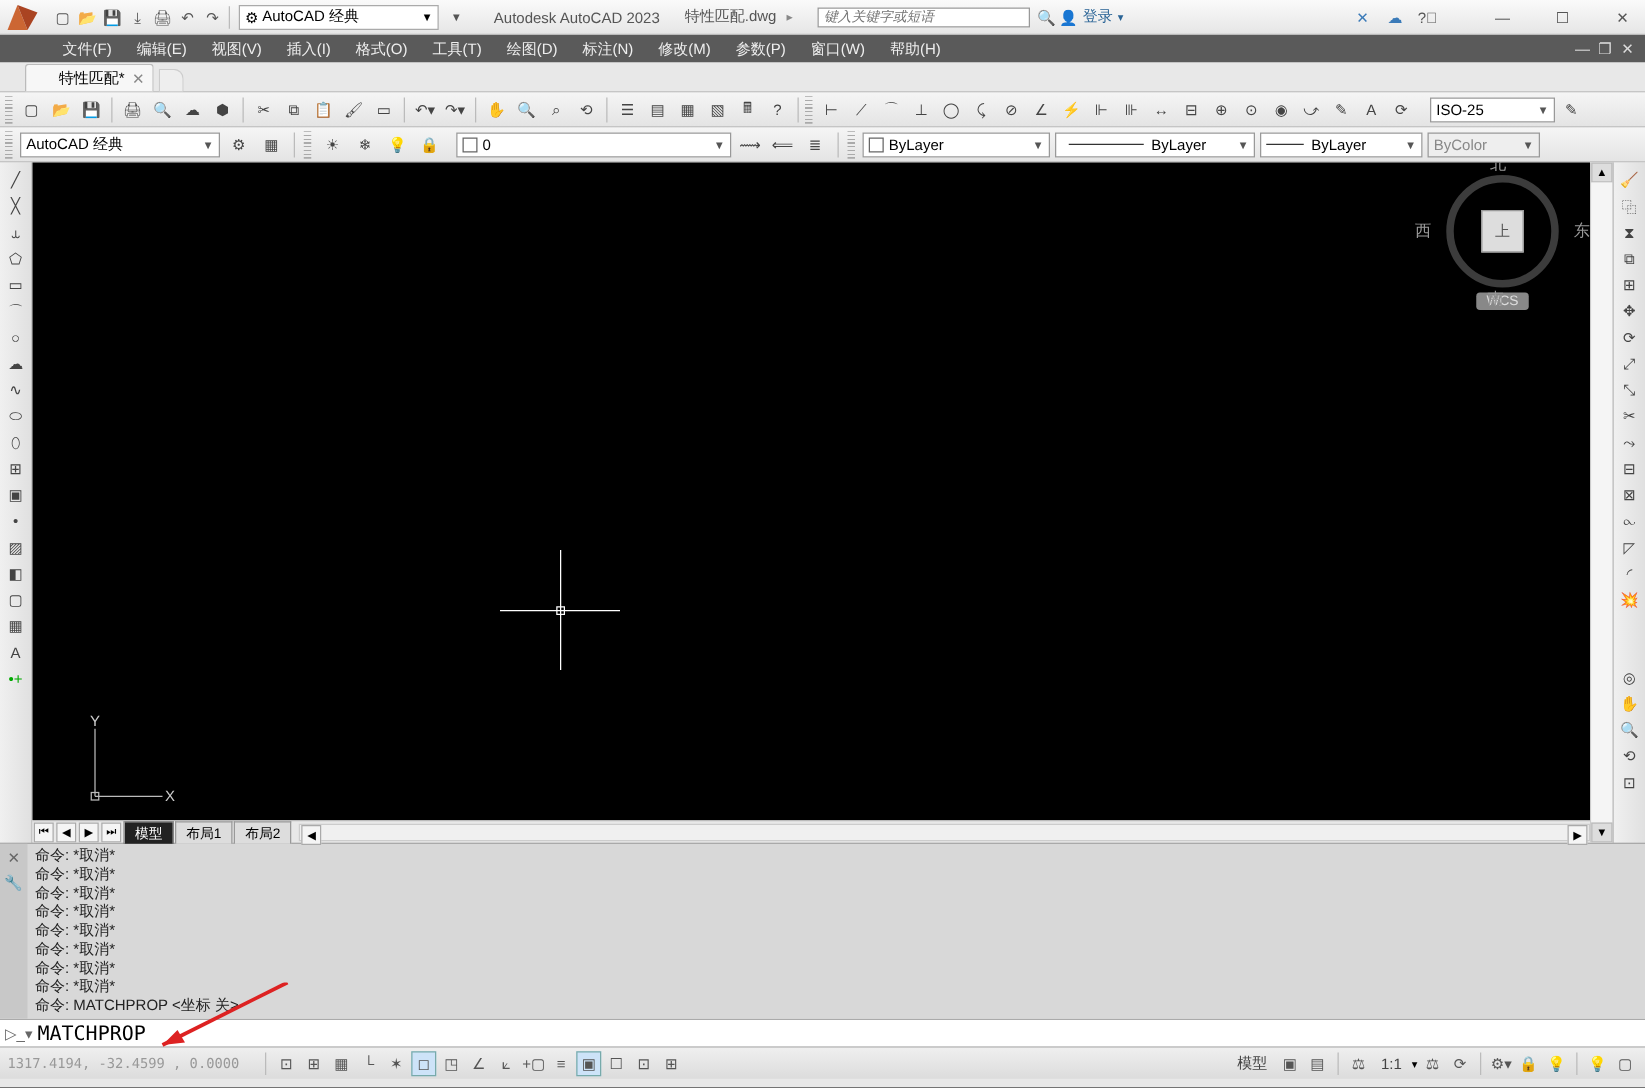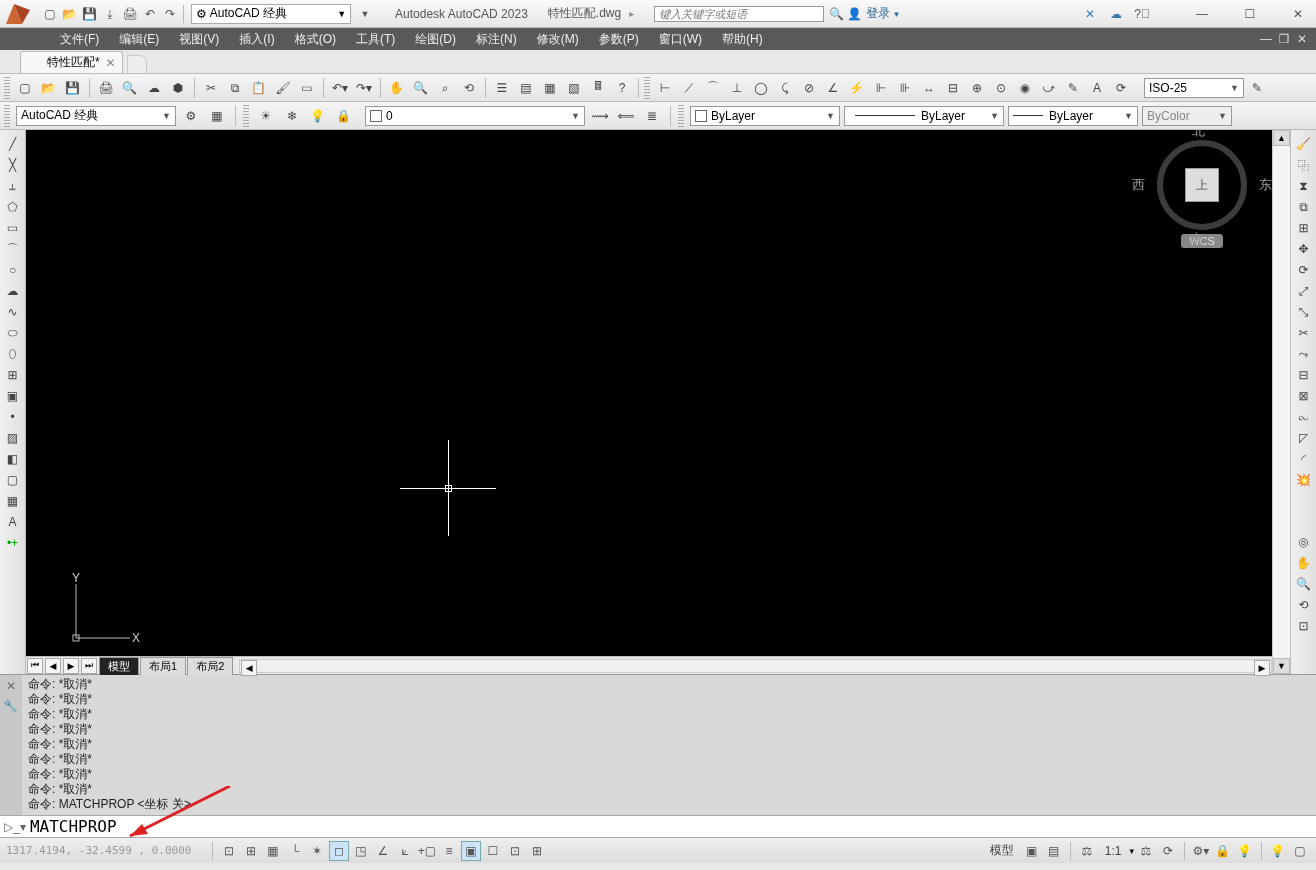--- a/index.html
+++ b/index.html
@@ -12,21 +12,21 @@
 .workspace-dd { display: flex; align-items: center; border: 1px solid #aaa; height: 20px; padding: 0 4px; background: #fff; margin: 0 4px; }
 .workspace-dd .gear { margin-right: 3px; }
 .title-text { margin-left: 20px; color: #555; }
 .filename { margin-left: 20px; color: #555; text-align: right; }
 .search-box { margin-left: 20px; border: 1px solid #999; background: #fff; height: 16px; width: 170px; display: flex; align-items: center; padding: 0 4px; }
 .search-box input { border: none; outline: none; font-style: italic; color: #888; width: 100%; font-size: 11px; }
 .title-right { margin-left: auto; display: flex; align-items: center; gap: 6px; padding-right: 4px; }
 .login-btn { display: flex; align-items: center; gap: 4px; color: #2a6496; cursor: pointer; }
 .win-btns { display: flex; gap: 20px; margin-left: 30px; }
 .win-btn { width: 28px; height: 20px; display: flex; align-items: center; justify-content: center; color: #555; cursor: pointer; }
-.menubar { height: 22px; background: #5a5a5a; display: flex; align-items: center; padding-left: 50px; }
+.menubar { height: 22px; background: #5a5a5a; display: flex; align-items: center; padding-left: 40px; }
 .menu-item { color: #eee; padding: 0 10px; cursor: pointer; font-size: 12px; }
 .mdi-btns { margin-left: auto; display: flex; padding-right: 6px; gap: 2px; }
 .mdi-btn { width: 16px; height: 14px; color: #ddd; cursor: pointer; display:flex;align-items:center;justify-content:center;}
 .tabbar { height: 24px; background: #e8e8e8; display: flex; align-items: flex-end; padding-left: 20px; border-bottom: 1px solid #bbb; }
 .file-tab { background: #f7f7f7; border: 1px solid #bbb; border-bottom: none; padding: 2px 22px 2px 26px; position: relative; border-radius: 3px 3px 0 0; display:flex;align-items:center;gap:6px;}
 .file-tab .close { position: absolute; right: 6px; color: #888; cursor: pointer; }
 .new-tab { width: 20px; height: 18px; border: 1px solid #ccc; border-bottom:none; margin-left: 4px; background: #eee; border-radius: 0 8px 0 0; }
 .toolbar-row { height: 28px; background: linear-gradient(#f5f5f5,#e4e4e4); border-bottom: 1px solid #bbb; display: flex; align-items: center; padding: 0 4px; gap: 2px; }
 .tb-btn { width: 22px; height: 22px; display: flex; align-items: center; justify-content: center; color: #444; cursor: pointer; border: 1px solid transparent; }
 .tb-sep { width: 1px; height: 20px; background: #bbb; margin: 0 3px; }

